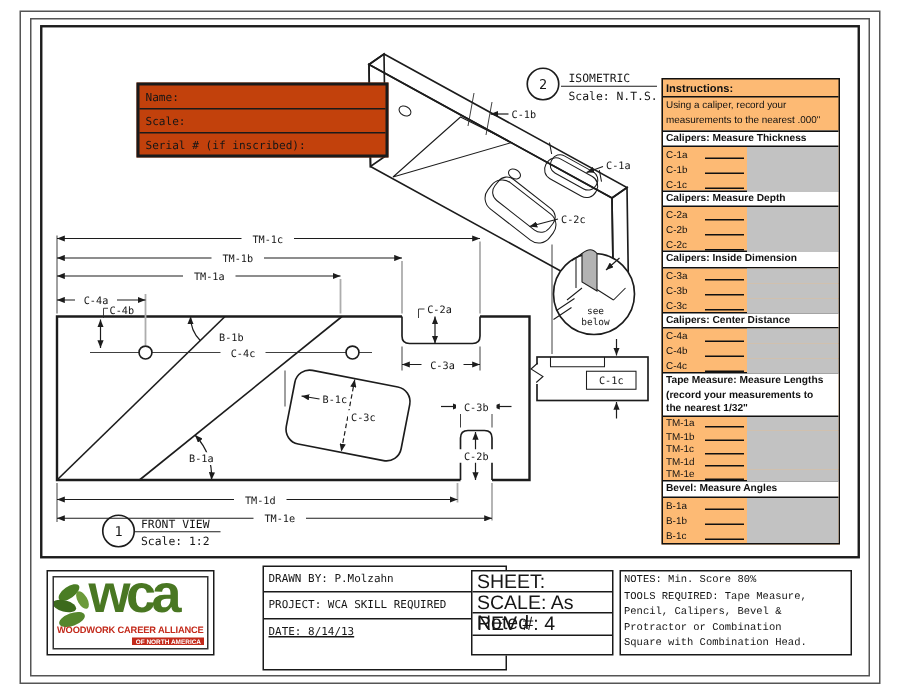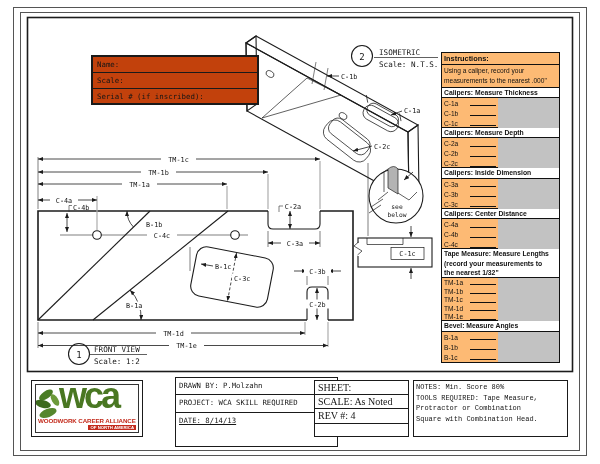--- a/index.html
+++ b/index.html
@@ -39,21 +39,21 @@
   .ins-blank{width:26px;border-bottom:1px solid #111;margin:0 2px 1.5px 0;}
   .ins-gray{flex:1;}
   
   .tb-box{position:absolute;border:1.4px solid #1a1a1a;background:#fff;box-sizing:border-box;color:#161616;}
   .tb-info{left:147px;top:377px;width:163px;height:70px;margin-left:28px;}
   .tb-info .row{height:16.3px;line-height:16.3px;border-bottom:1px solid #1a1a1a;padding-left:3px;
        font-family:"DejaVu Sans Mono",monospace;font-size:7.3px;white-space:nowrap;}
   .tb-info .row:last-child{border-bottom:none;text-decoration:underline;}
   .tb-sheet{left:314px;top:380px;width:95px;height:57px;}
   .tb-sheet .row{height:13.2px;line-height:13.2px;border-bottom:1px solid #1a1a1a;padding-left:3px;
-       font-family:Liberation Serif, serif;font-size:10px;}
+       font-family:Liberation Sans, sans-serif;font-size:13px;}
   .tb-sheet .row:last-child{border-bottom:none;}
   .tb-notes{left:413px;top:380px;width:155px;height:57px;padding:1px 2px;}
   .tb-notes div{font-family:Liberation Mono, monospace;font-size:7px;line-height:10.6px;white-space:nowrap;}
   .tb-logo{left:31px;top:380px;width:112px;height:57px;}
   .logo-inner{position:absolute;left:3px;top:3px;right:3px;bottom:3px;border:1px solid #333;overflow:hidden;}
   .wca-text{position:absolute;left:23px;top:-10px;font-size:36px;font-weight:bold;color:#497722;
        letter-spacing:-3px;font-family:"Liberation Sans",sans-serif;}
   .wca-alliance{position:absolute;left:2px;bottom:8px;font-size:6.2px;font-weight:bold;color:#c32a1b;
        letter-spacing:-0.1px;white-space:nowrap;}
   .wca-region{position:absolute;right:2px;bottom:2px;font-size:4.3px;font-weight:bold;color:#fff;
@@ -414,17 +414,18 @@
 <div class="tb-box tb-sheet">
   <div class="row">SHEET:</div>
   <div class="row">SCALE: As Noted</div>
   <div class="row">REV #: 4</div>
   <div class="row"></div>
 </div>
 
 <div class="tb-box tb-notes">
   <div>NOTES: Min. Score 80%</div>
   <div>TOOLS REQUIRED: Tape Measure,</div>
+  <div>Pencil, Calipers, Bevel &amp;</div>
   <div>Protractor or Combination</div>
   <div>Square with Combination Head.</div>
 </div>
 
 </div>
 
 </body></html>

